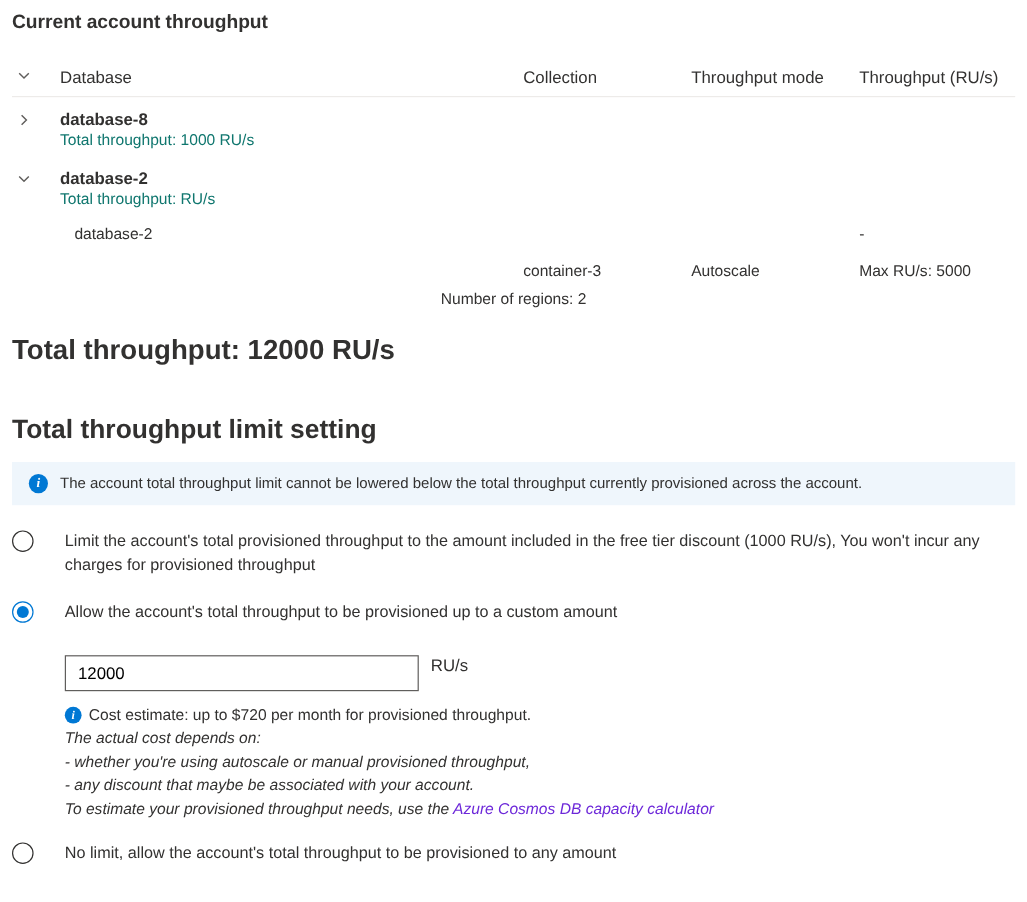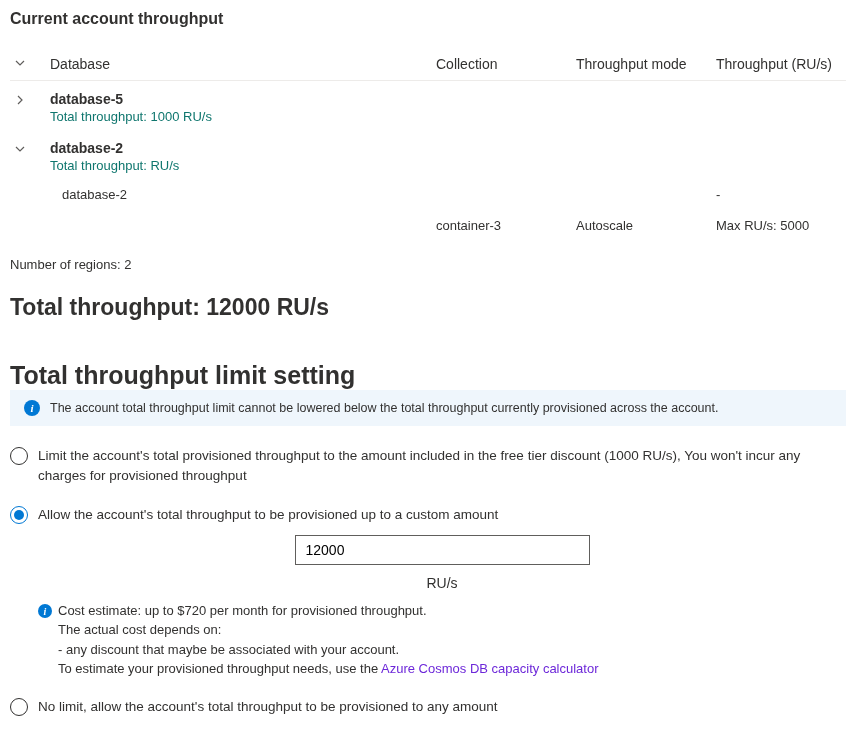--- a/index.html
+++ b/index.html
@@ -54,31 +54,32 @@
       display: flex;
       align-items: center;
       padding: 8px 0;
     }
     .child-row .col-database { padding-left: 12px; font-size: 13px; }
     .child-row .col-collection,
     .child-row .col-mode,
     .child-row .col-throughput { font-size: 13px; }
     .regions {
       font-size: 13px;
-      margin-top: 16px;
+      text-align: center;
     }
     .total-throughput {
       font-size: 23px;
       font-weight: 600;
       margin-top: 22px;
     }
     .section-title {
-      font-size: 25px;
+      font-size: 22px;
       font-weight: 600;
       margin-top: 40px;
+      margin-bottom: 14px;
     }
     .info-banner {
       background: #eff6fc;
       padding: 10px 14px;
       font-size: 12.5px;
       display: flex;
       align-items: center;
       gap: 10px;
       margin-bottom: 20px;
     }
@@ -110,21 +111,21 @@
       font-weight: bold;
       flex-shrink: 0;
       margin-right: 6px;
       vertical-align: middle;
       font-style: italic;
       font-family: Georgia, serif;
     }
     .radio-option {
       display: flex;
       align-items: flex-start;
-      gap: 10px;
+      gap: 26px;
       margin-bottom: 18px;
     }
     .radio {
       width: 18px;
       height: 18px;
       border: 1px solid #323130;
       border-radius: 50%;
       flex-shrink: 0;
       position: relative;
       cursor: pointer;
@@ -142,41 +143,40 @@
       border-radius: 50%;
       top: 3px;
       left: 3px;
     }
     .radio-label {
       font-size: 13.5px;
       line-height: 1.5;
     }
     .custom-input-row {
       display: flex;
-      align-items: center;
+      align-items: flex-start;
       gap: 10px;
-      margin-top: 10px;
+      margin-top: 26px;
       margin-bottom: 10px;
-      flex-direction: column;
     }
     .custom-input {
       width: 295px;
       height: 30px;
       border: 1px solid #605e5c;
       padding: 0 10px;
       font-size: 14px;
       font-family: inherit;
     }
     .cost-estimate {
       font-size: 13px;
       line-height: 1.5;
       margin-left: 0;
     }
     .cost-estimate .indent {
-      margin-left: 20px;
+      font-style: italic;
     }
     .link {
       color: #6d28d9;
       text-decoration: none;
       cursor: pointer;
     }
     .option-body {
       flex: 1;
     }
   </style>
@@ -201,21 +201,21 @@
 
 <div class="db-row">
   <div class="col-expand">
     <span class="chevron">
       <svg width="12" height="12" viewBox="0 0 12 12">
           <path d="M4 2 L8 6 L4 10" stroke="#605e5c" stroke-width="1.2" fill="none"></path>
         </svg>
     </span>
   </div>
   <div class="col-database">
-    <div class="db-name">database-5</div>
+    <div class="db-name">database-8</div>
     <div class="db-sub">Total throughput: 1000 RU/s</div>
   </div>
   <div class="col-collection"></div>
   <div class="col-mode"></div>
   <div class="col-throughput"></div>
 </div>
 
 <div class="db-row">
   <div class="col-expand">
     <span class="chevron">
@@ -268,20 +268,21 @@
   <div class="radio selected"></div>
   <div class="option-body">
     <div class="radio-label">Allow the account's total throughput to be provisioned up to a custom amount</div>
     <div class="custom-input-row">
       <input class="custom-input" value="12000" style="">
       <span>RU/s</span>
     </div>
     <div class="cost-estimate">
       <div><span class="info-icon-inline">i</span><span>Cost estimate: up to $720 per month for provisioned throughput.</span></div>
       <div class="indent">The actual cost depends on:</div>
+      <div class="indent">- whether you're using autoscale or manual provisioned throughput,</div>
       <div class="indent">- any discount that maybe be associated with your account.</div>
       <div class="indent"><span>To estimate your provisioned throughput needs, use the </span><a class="link">Azure Cosmos DB capacity calculator</a></div>
     </div>
   </div>
 </div>
 
 <div class="radio-option" style="margin-bottom:0;">
   <div class="radio"></div>
   <div class="radio-label option-body">No limit, allow the account's total throughput to be provisioned to any amount</div>
 </div>

